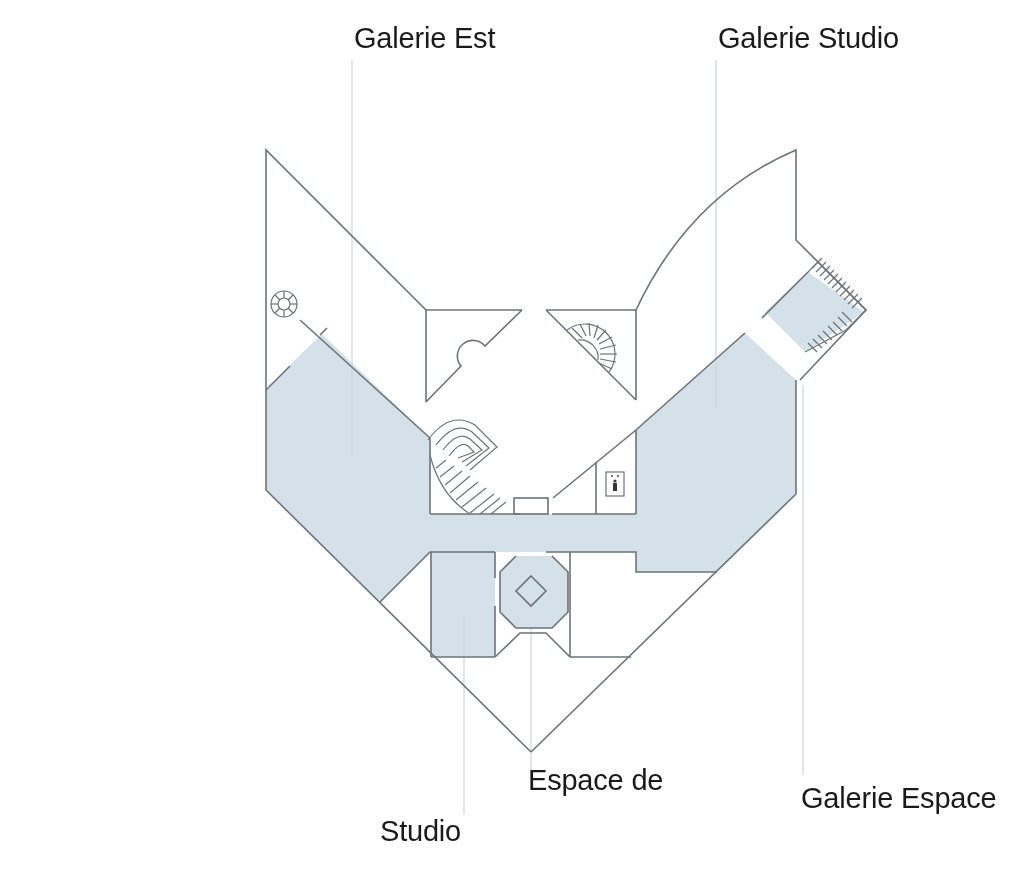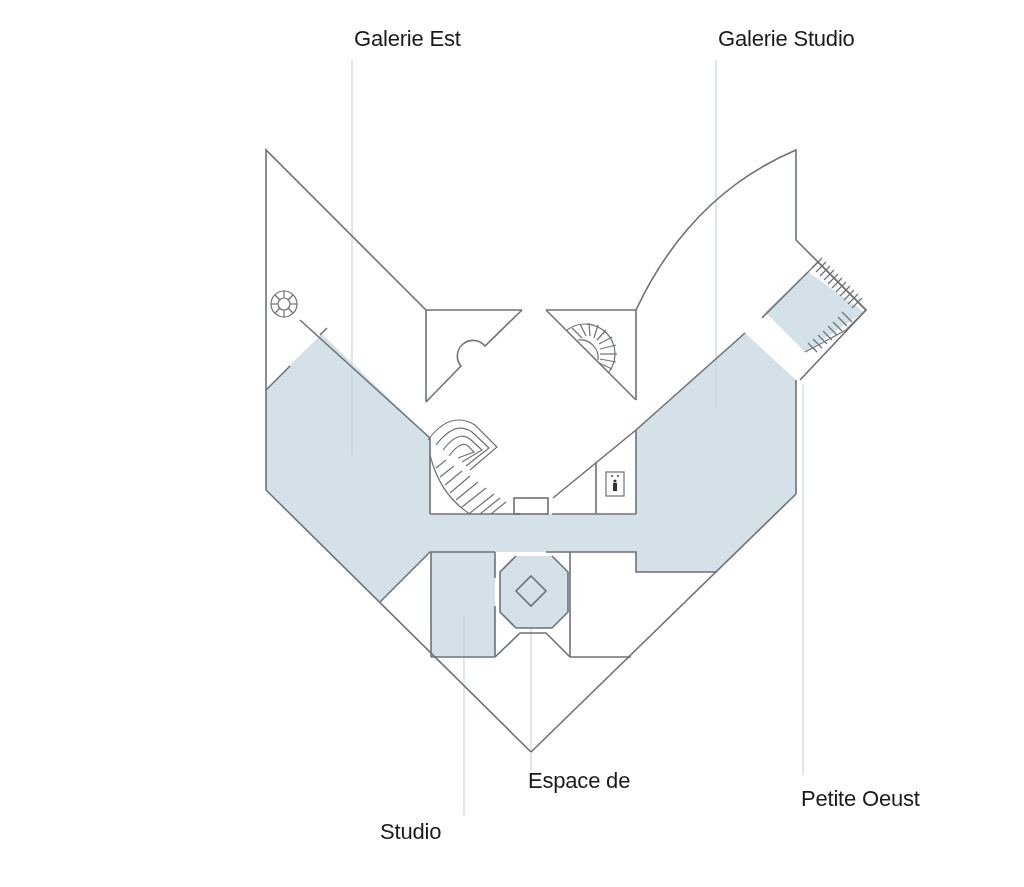--- a/index.html
+++ b/index.html
@@ -1,18 +1,18 @@
 <!DOCTYPE html>
 <html><head>
   <meta charset="utf-8">
   <style>
     html, body { margin: 0; padding: 0; background: #ffffff; }
     body { width: 1024px; height: 887px; position: relative; overflow: hidden; font-family: "Liberation Sans", sans-serif; }
     .plan { position: absolute; left: 0; top: 0; width: 1024px; height: 887px; }
-    .label { position: absolute; font-family: "Liberation Sans", sans-serif; font-size: 22px; color: #1a1a1a; line-height: 33px; white-space: nowrap; letter-spacing: -0.2px; }
+    .label { position: absolute; font-family: "Liberation Sans", sans-serif; font-size: 29px; color: #1a1a1a; line-height: 33px; white-space: nowrap; letter-spacing: -0.2px; }
     .label span { display: block; }
     .wall { fill: none; stroke: #6b7378; stroke-width: 1.6; stroke-linejoin: miter; }
     .thin { fill: none; stroke: #6b7378; stroke-width: 1.2; }
     .room { fill: #d5e1e8; stroke: none; }
     .leader { stroke: #c9d6df; stroke-width: 1.2; }
   </style>
 </head>
 <body>
 
 <svg class="plan" viewBox="0 0 1024 887" xmlns="http://www.w3.org/2000/svg">
@@ -181,14 +181,14 @@
 <div class="label" style="left:718px; top:22px;">
   <span>Galerie Studio</span>
 </div>
 <div class="label" style="left:380px; top:815px;text-align:center;">
   <span>Studio</span>
 </div>
 <div class="label" style="left:528px; top:764px;">
   <span>Espace de</span>
 </div>
 <div class="label" style="left:801px; top:782px;">
-  <span>Petite Oeust</span>
+  <span>Galerie Espace</span>
 </div>
 
 </body></html>

